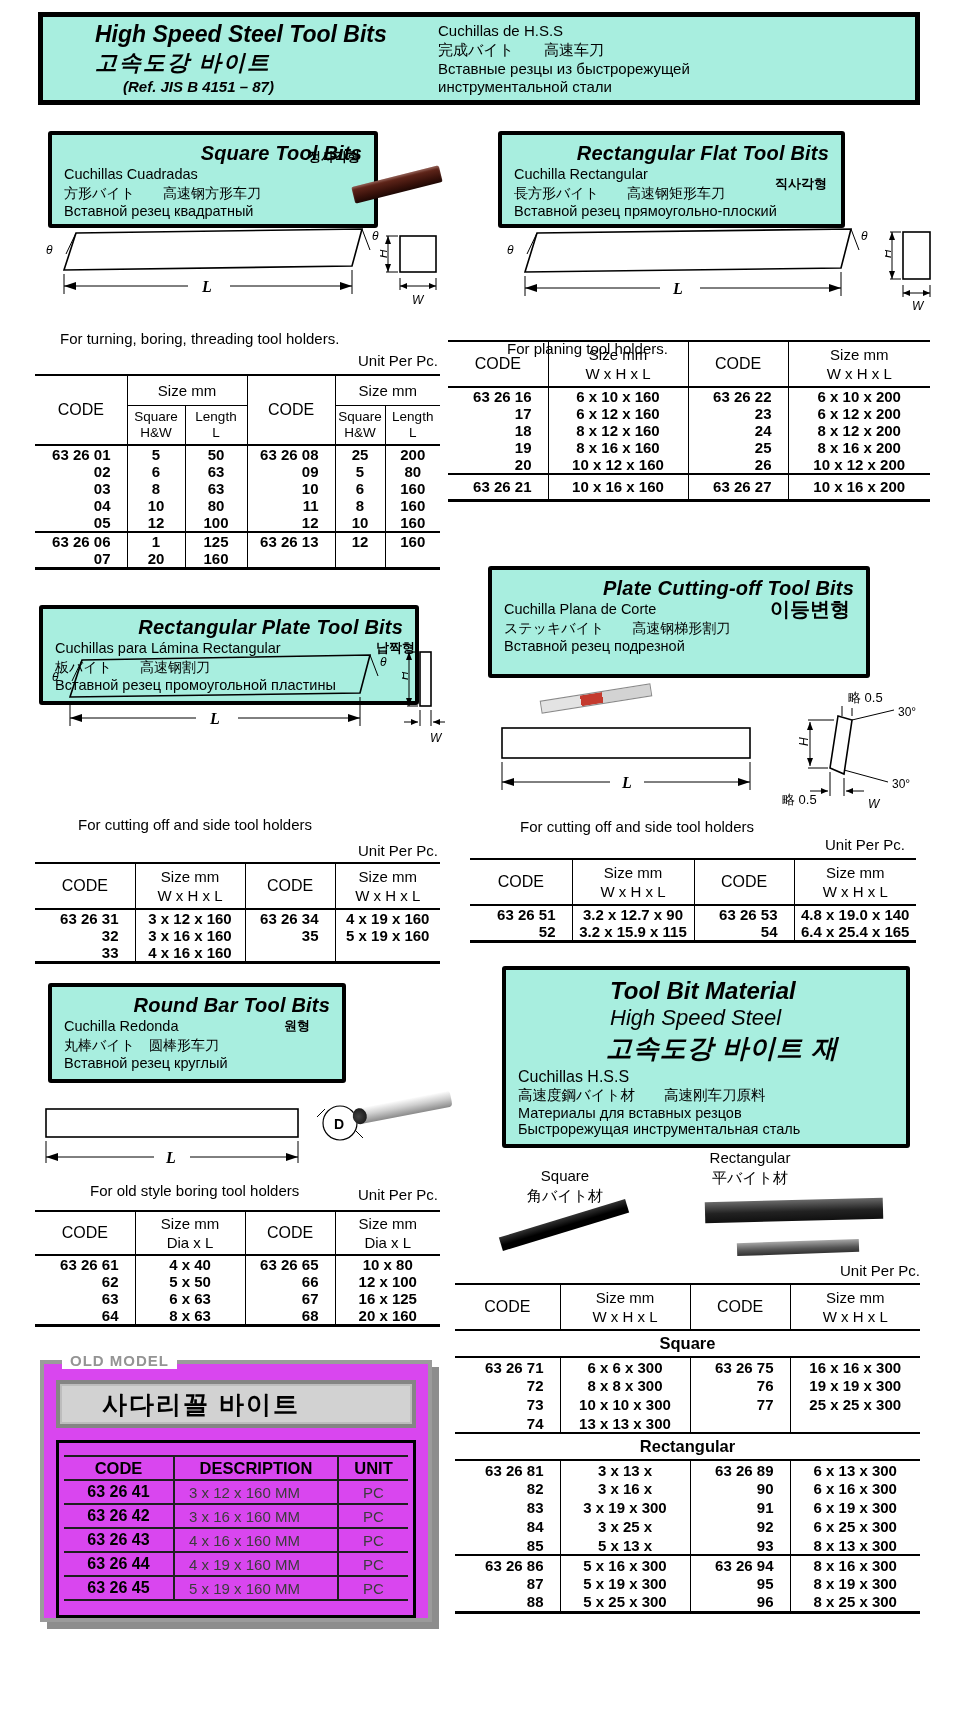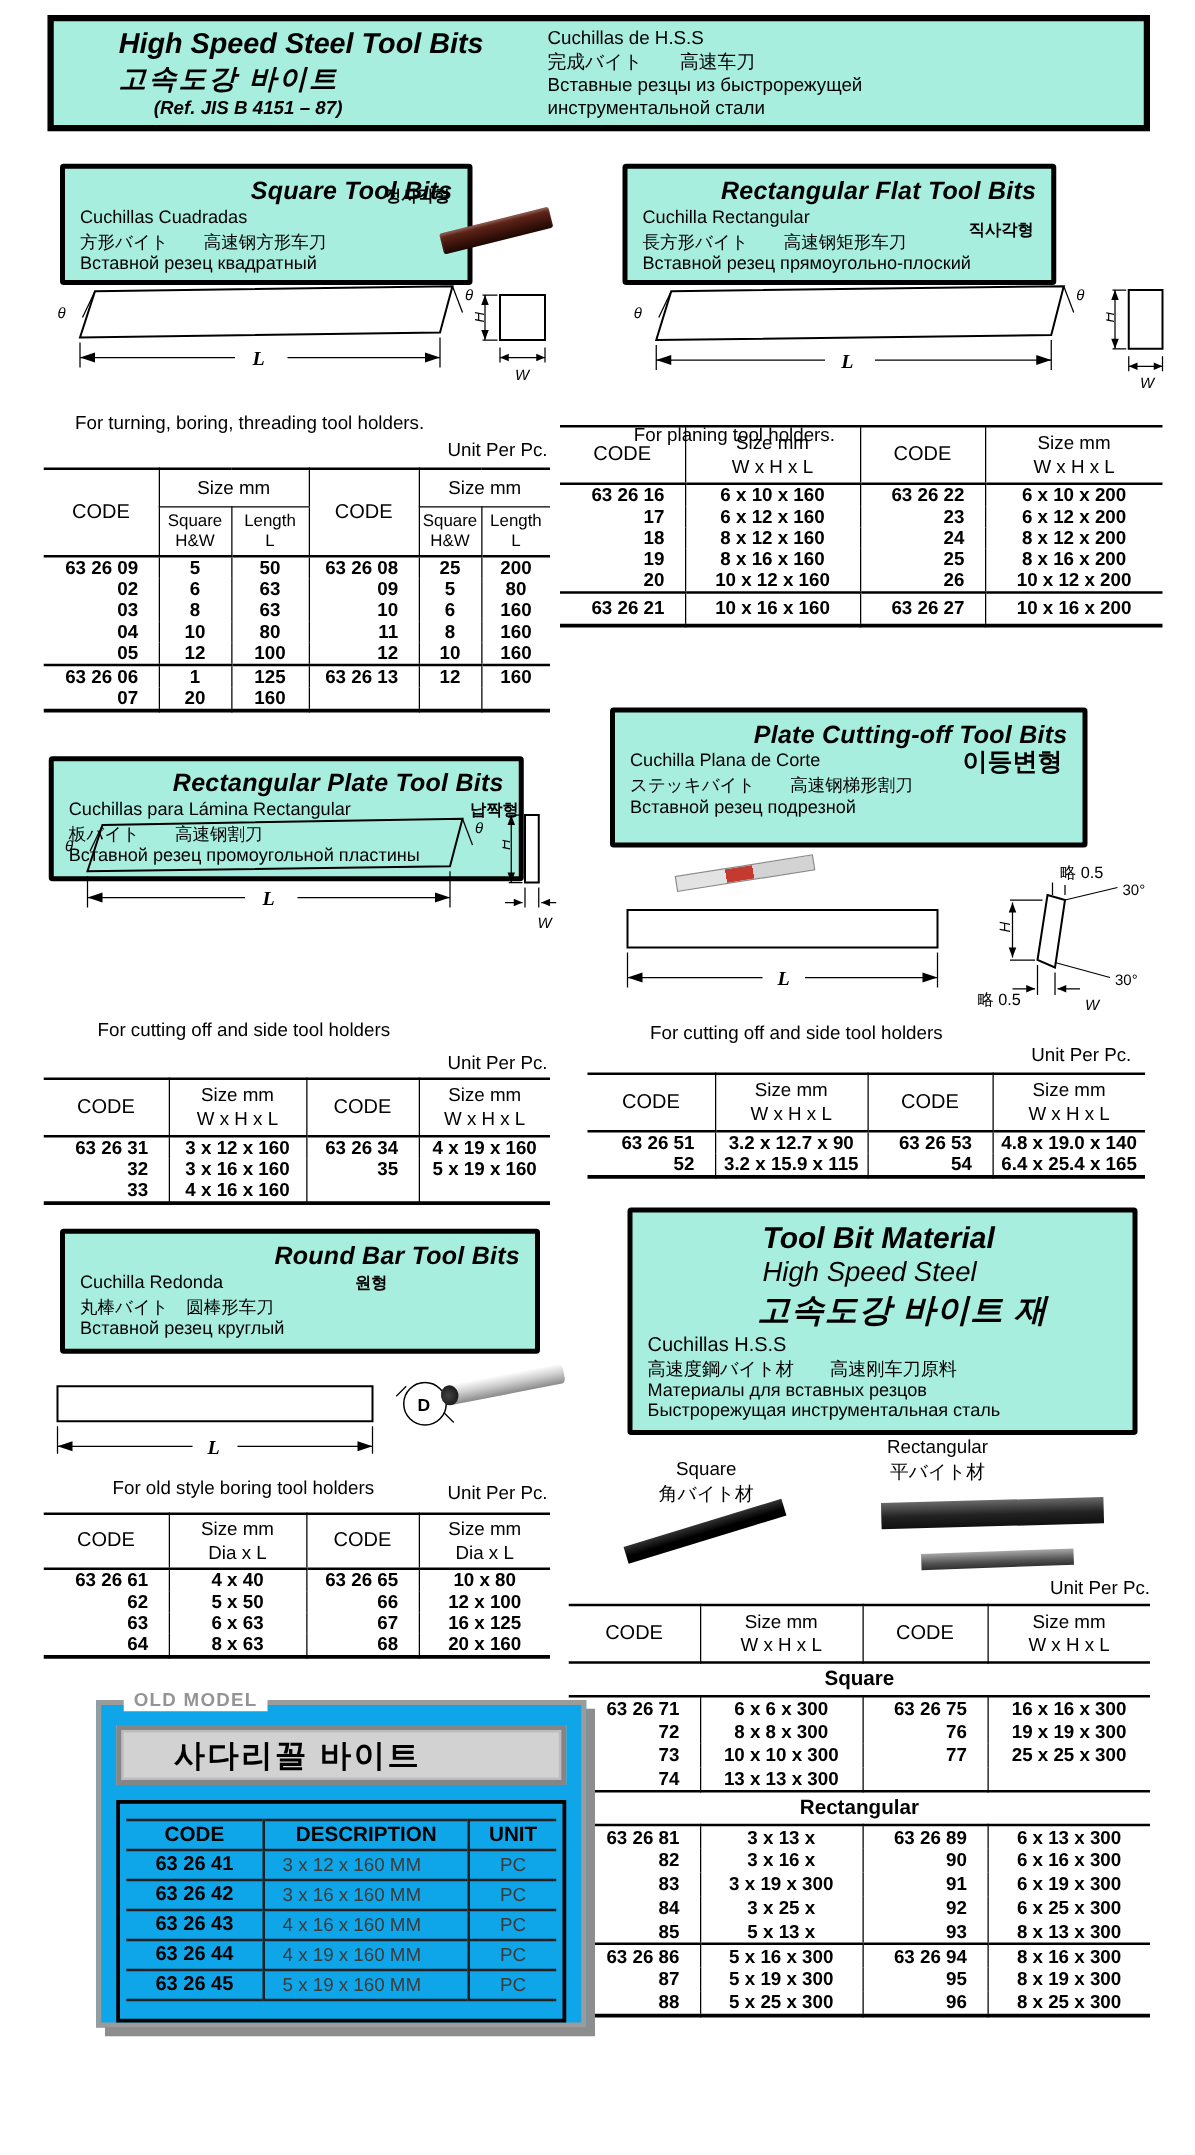--- a/index.html
+++ b/index.html
@@ -66,21 +66,21 @@
   .mat-lab{position:absolute;text-align:center;font-size:15px;line-height:1.35;}
 
   
   .matbox .m1{font-size:24px;font-weight:bold;font-style:italic;margin-left:92px;}
   .matbox .m2{font-size:22px;font-weight:normal;font-style:italic;margin-left:92px;}
   .matbox .m3{font-size:26px;font-weight:bold;font-style:italic;margin-left:88px;letter-spacing:1px;}
   .matbox .m4{font-size:16px;margin-top:2px;}
   .matbox .m5{font-size:14.5px;}
 
   
-  .oldbox{position:absolute;left:40px;top:1360px;width:392px;height:262px;background:#0ea5e9;border:4px solid #9b9b9b;box-shadow:7px 7px 0 #8d8d8d;margin-left:37px;}
+  .oldbox{position:absolute;left:40px;top:1360px;width:392px;height:262px;background:#d946ef;border:4px solid #9b9b9b;box-shadow:7px 7px 0 #8d8d8d;}
   .old-label{position:absolute;top:-12px;left:18px;background:#fff;color:#949494;font-weight:bold;font-size:15px;letter-spacing:1px;padding:0 8px;}
   .old-title{margin:16px 12px 0;height:48px;background:#d2d2d2;border:4px solid #858585;box-shadow:inset 0 0 0 2px #bdbdbd;display:flex;align-items:center;}
   .old-title span{font-weight:bold;font-size:25px;padding-left:42px;letter-spacing:2px;}
   .old-tbox{margin:12px 12px 0;border:3px solid #000;padding:12px 4px 14px;}
   table.oldt{border-collapse:collapse;width:344px;margin:0 auto;}
   .oldt td{font-size:15px;height:24px;vertical-align:middle;}
   .oldt tr{border-bottom:2px solid #1f1f1f;}
   .oldt tr.oh{border-top:2px solid #1f1f1f;}
   .oldt .vl2{border-left:2px solid #1f1f1f;}
   .oldt .oh td{font-weight:bold;font-size:16.5px;text-align:center;}
@@ -177,21 +177,21 @@
       <td class="vl h2">
             <div>Square</div>
             <div>H&amp;W</div>
           </td>
       <td class="vl h2">
             <div>Length</div>
             <div>L</div>
           </td>
     </tr>
     <tr class="rw bt">
-          <td class="code">63 26 09</td>
+          <td class="code">63 26 01</td>
           <td class="num vl">5</td>
           <td class="num vl">50</td>
           <td class="code vl">63 26 08</td>
           <td class="num vl">25</td>
           <td class="num vl">200</td>
         </tr>
     <tr class="rw">
           <td class="code">02</td>
           <td class="num vl">6</td>
           <td class="num vl">63</td>
@@ -499,21 +499,21 @@
         </tr>
     <tr class="rw">
           <td class="code">52</td>
           <td class="num vl">3.2 x 15.9 x 115</td>
           <td class="code vl">54</td>
           <td class="num vl">6.4 x 25.4 x 165</td>
         </tr>
   </tbody>
     </table>
 
-  <div class="secbox" style="left:48px;top:983px;width:384px;height:100px;">
+  <div class="secbox" style="left:48px;top:983px;width:298px;height:100px;">
     <div class="t1">Round Bar Tool Bits</div>
     <div class="ln">Cuchilla Redonda</div>
     <div class="krlab" style="left:232px;top:30px;">원형</div>
     <div class="ln cj">丸棒バイト　圆棒形车刀</div>
     <div class="ln">Вставной резец круглый</div>
   </div>
 
   <svg class="abs" style="left:42px;top:1105px;" width="330" height="62" viewBox="0 0 330 62">
     <rect class="shape" x="4" y="4" width="252" height="28"></rect>
     <line class="thin" x1="4" y1="36" x2="4" y2="58"></line>

